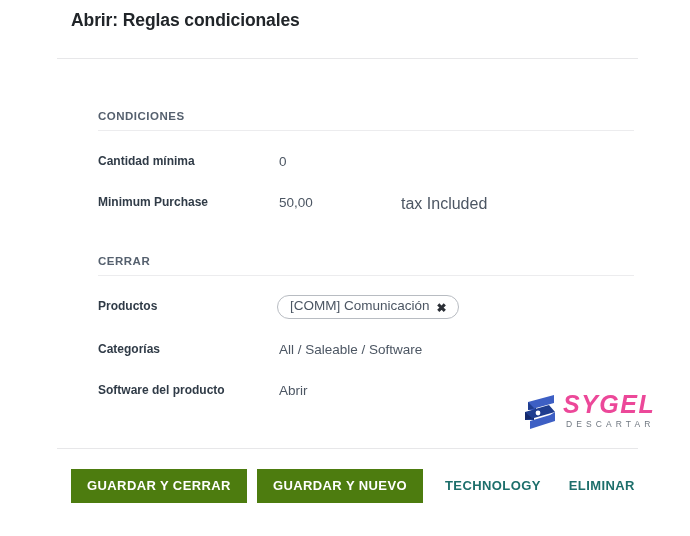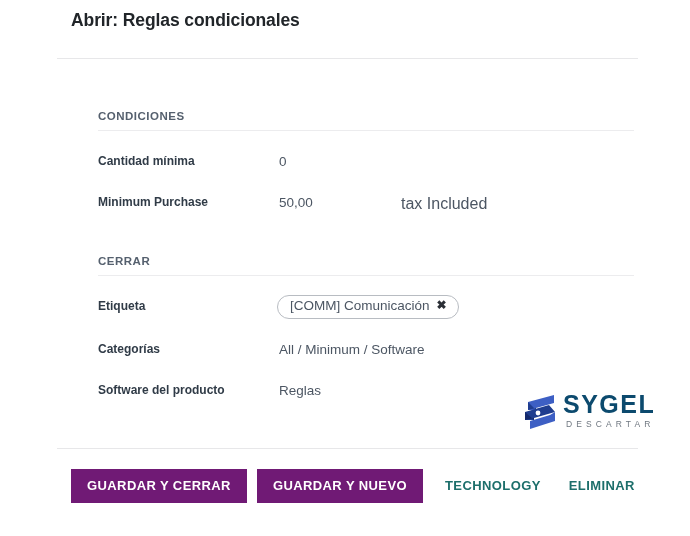--- a/index.html
+++ b/index.html
@@ -107,21 +107,21 @@
   .f-tag .field-value { left: 181px; }
 
   
   .tag-wrap {
     position: absolute;
     left: 179px;
     top: -4px;
   }
   .tag-pill {
     display: inline-flex;
-    align-items: flex-start;
+    align-items: flex-end;
     border: 1px solid #b8bcc2;
     border-radius: 13px;
     padding: 3px 11px 4px 12px;
     font-size: 13.5px;
     color: #4c5663;
     background: #ffffff;
     line-height: 1.1;
   }
   .tag-remove {
     margin-left: 7px;
@@ -146,23 +146,24 @@
     top: 3px;
     width: 40px;
     height: 38px;
   }
   .logo-word {
     position: absolute;
     left: 41px;
     top: 2px;
     font-size: 25px;
     font-weight: bold;
-    color: #0c4a6e;
+    color: #ec4899;
     letter-spacing: 1.5px;
     line-height: 1;
+    font-style: italic;
   }
   .logo-sub {
     position: absolute;
     left: 44px;
     top: 30px;
     font-size: 8.5px;
     color: #6f7780;
     letter-spacing: 4.1px;
     line-height: 1;
   }
@@ -189,21 +190,21 @@
     font-size: 13px;
     font-weight: bold;
     letter-spacing: 0.4px;
     border: none;
     cursor: pointer;
     padding: 0 16px;
     height: 34px;
     line-height: 34px;
   }
   .btn-primary {
-    background: #701a75;
+    background: #4d7c0f;
     color: #ffffff;
   }
   .btn-gap { width: 10px; }
   .btn-link {
     background: transparent;
     color: #1d6f6b;
     padding: 0 14px;
   }
   .btn-link.first-link { margin-left: 8px; }
 </style>
@@ -230,37 +231,37 @@
     <span class="field-value">50,00</span>
     <span class="field-extra">tax Included</span>
   </div>
 
   <div class="section section-among">
     <div class="section-title">CERRAR</div>
     <div class="section-rule"></div>
   </div>
 
   <div class="field f-prod">
-    <span class="field-label">Etiqueta</span>
+    <span class="field-label">Productos</span>
     <span class="tag-wrap">
       <span class="tag-pill">
         <span>[COMM] Comunicación</span>
         <span class="tag-remove">✖</span>
       </span>
     </span>
   </div>
 
   <div class="field f-cat">
     <span class="field-label">Categorías</span>
-    <span class="field-value">All / Minimum / Software</span>
+    <span class="field-value">All / Saleable / Software</span>
   </div>
 
   <div class="field f-tag">
     <span class="field-label">Software del producto</span>
-    <span class="field-value">Reglas</span>
+    <span class="field-value">Abrir</span>
   </div>
 
 </div>
 
 <div class="logo">
   <span class="logo-mark">
     <svg width="40" height="38" viewBox="0 0 40 38" xmlns="http://www.w3.org/2000/svg">
       <polygon points="6,9 32,2 32,10 14,15 14,17 6,17" fill="#3d5fc4"></polygon>
       <polygon points="6,9 14,17 14,15 6,17" fill="#1f3d8f"></polygon>
       <polygon points="3,19 27,12 33,19 12,25 12,27 3,27" fill="#1f3d8f"></polygon>

